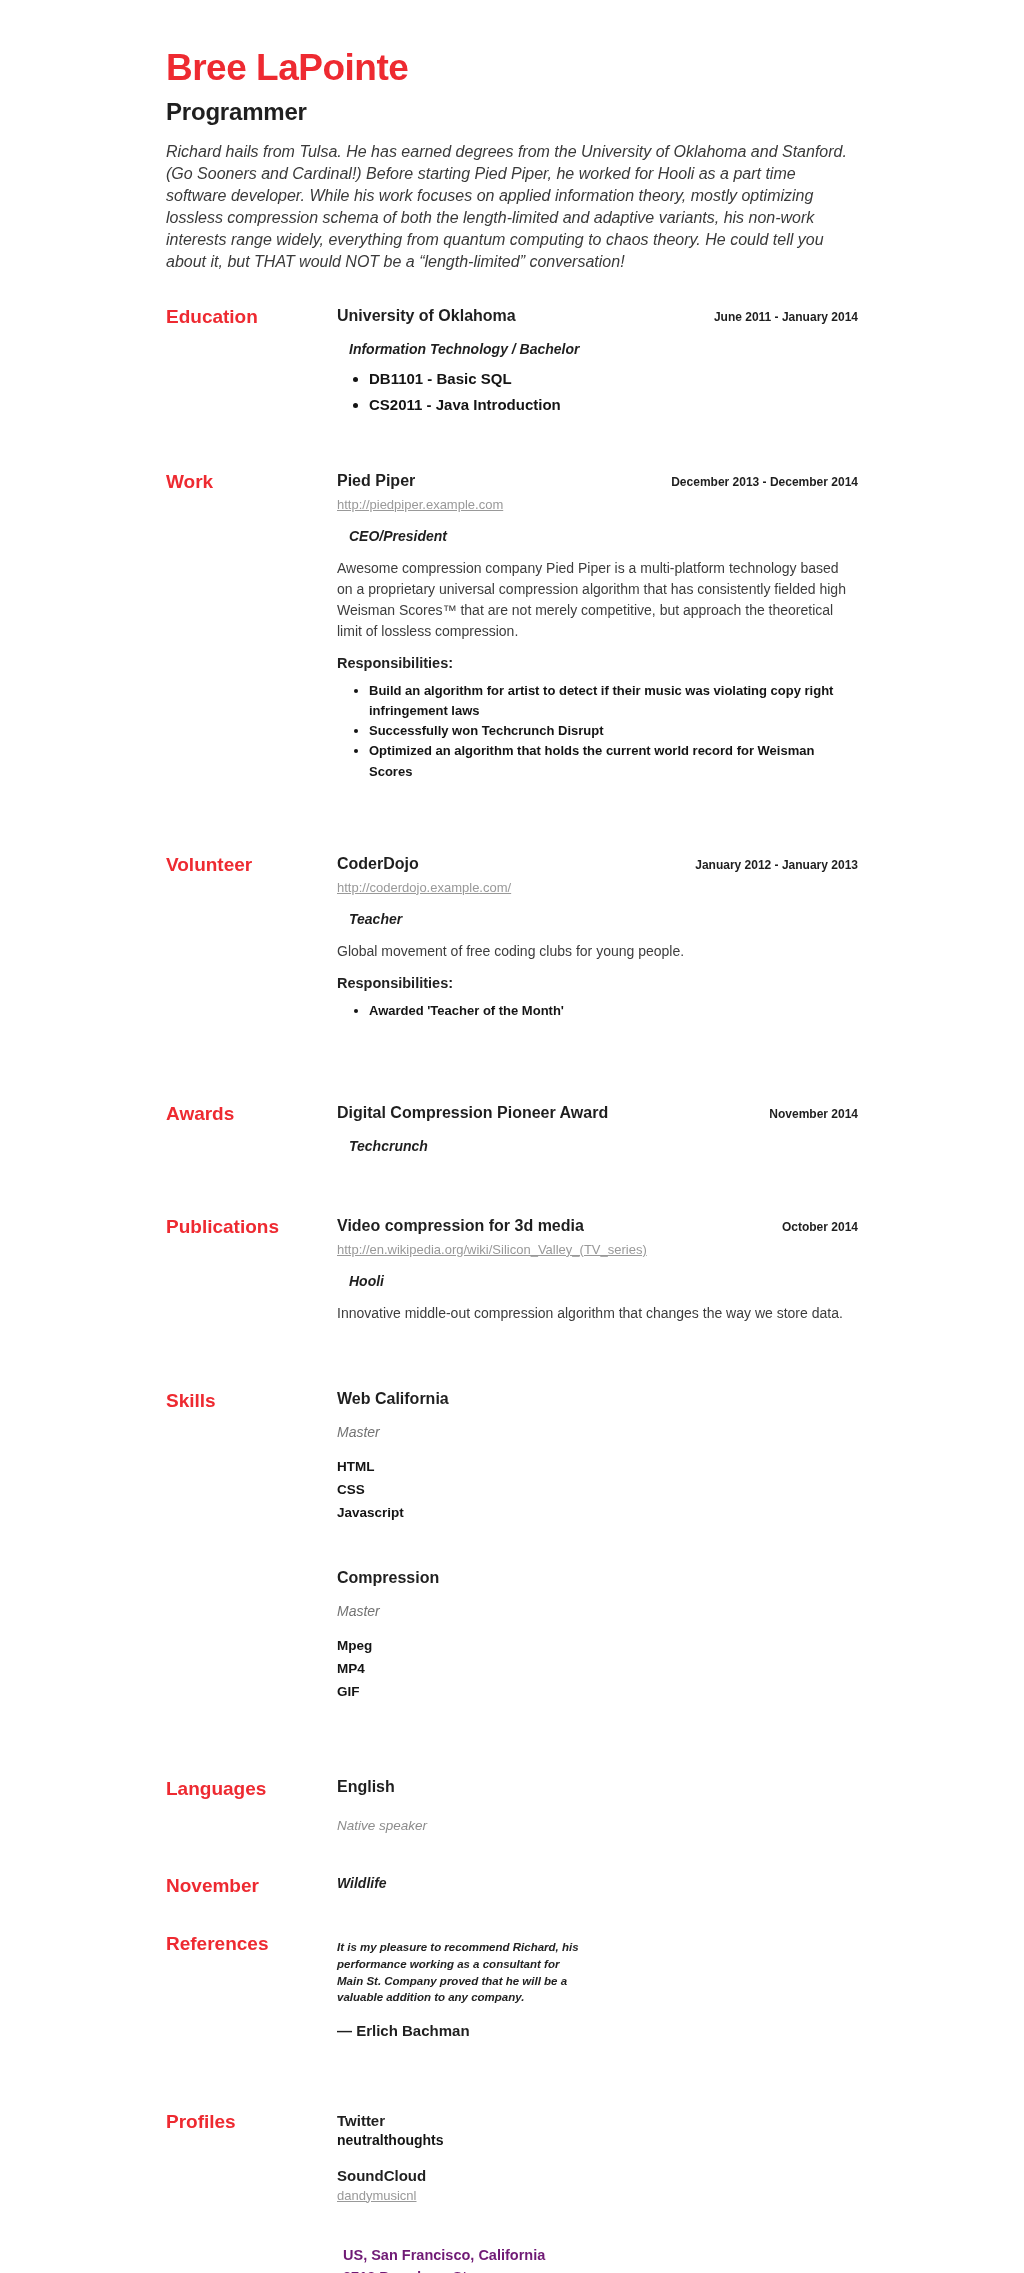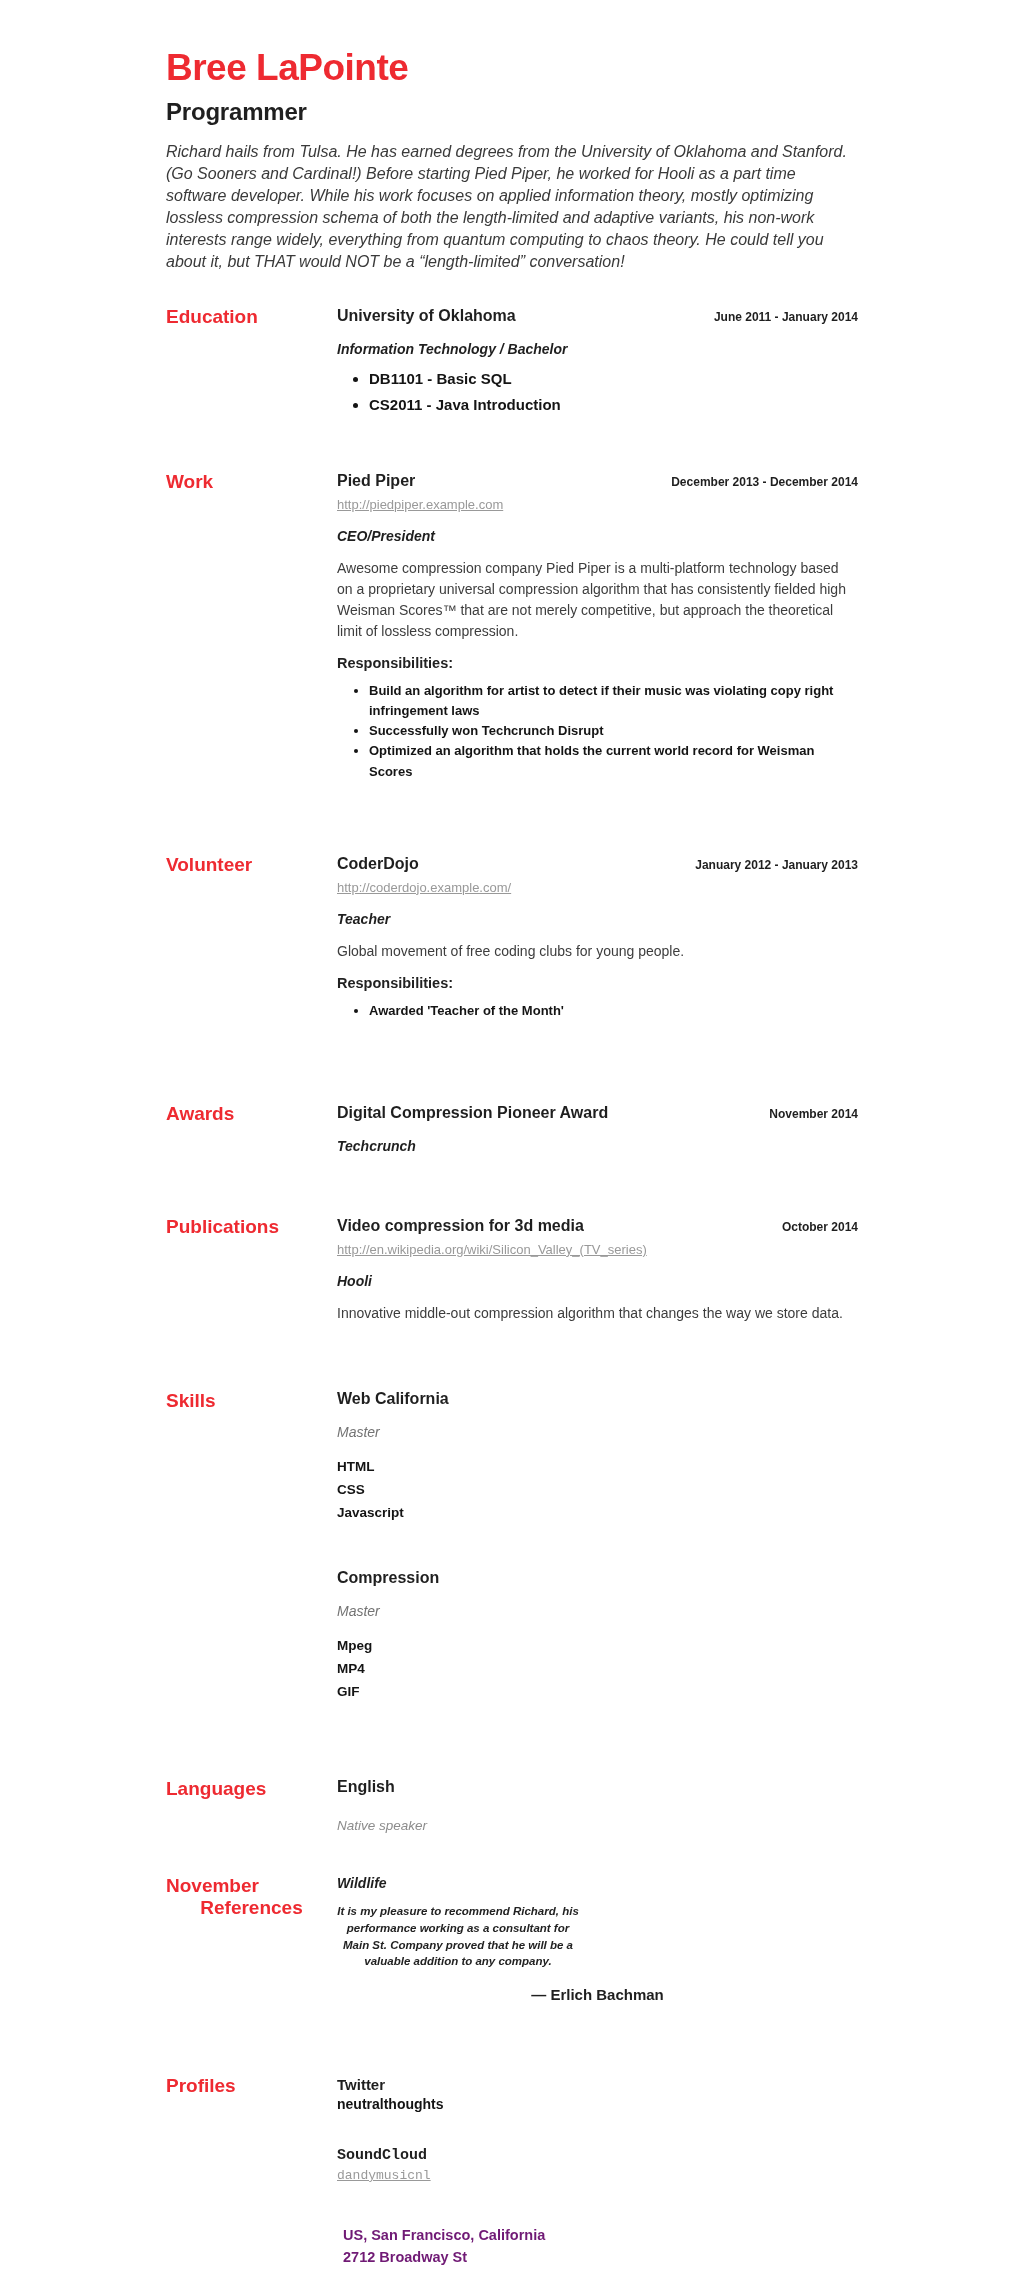--- a/index.html
+++ b/index.html
@@ -55,21 +55,21 @@
     column-gap:0;
   }
   .mt-edu{margin-top:32px;}
   .mt-work{margin-top:52px;}
   .mt-vol{margin-top:72px;}
   .mt-awd{margin-top:82px;}
   .mt-pub{margin-top:62px;}
   .mt-skl{margin-top:66px;}
   .mt-lng{margin-top:74px;}
   .mt-int{margin-top:42px;}
-  .mt-ref{text-align:center;}
+  .mt-ref{margin-top:36px;}
   .mt-prf{margin-top:72px;}
   .mt-cnt{margin-top:40px;}
 
   .sec-label{
     color:var(--accent);
     font-size:19px;
     font-weight:bold;
     line-height:1.2;
   }
   .sec-content{min-width:0;}
@@ -96,20 +96,21 @@
     font-size:13px;
     color:var(--link-gray);
     text-decoration:underline;
     cursor:pointer;
   }
   .position{
     margin-top:15px;
     font-size:14px;
     font-weight:bold;
     font-style:italic;
+    margin-left:12px;
   }
   .body-text{
     margin:14px 0 0 0;
     font-size:14px;
     color:var(--muted);
     line-height:1.5;
   }
   .resp-label{
     margin-top:13px;
     font-size:14.5px;
@@ -177,21 +178,21 @@
     color:#222;
     line-height:1.45;
   }
   .ref-name{
     margin-top:16px;
     font-size:15px;
     font-weight:bold;
   }
 
   
-  .profile-block + .profile-block{margin-top:32px;font-family:Liberation Mono, monospace;}
+  .profile-block + .profile-block{margin-top:16px;}
   .profile-network{font-size:15px;font-weight:bold;line-height:1.3;}
   .profile-username{
     font-size:14px;
     font-weight:600;
     line-height:1.4;
     color:#141414;
   }
   a.profile-link{
     font-size:13px;
     font-weight:500;

